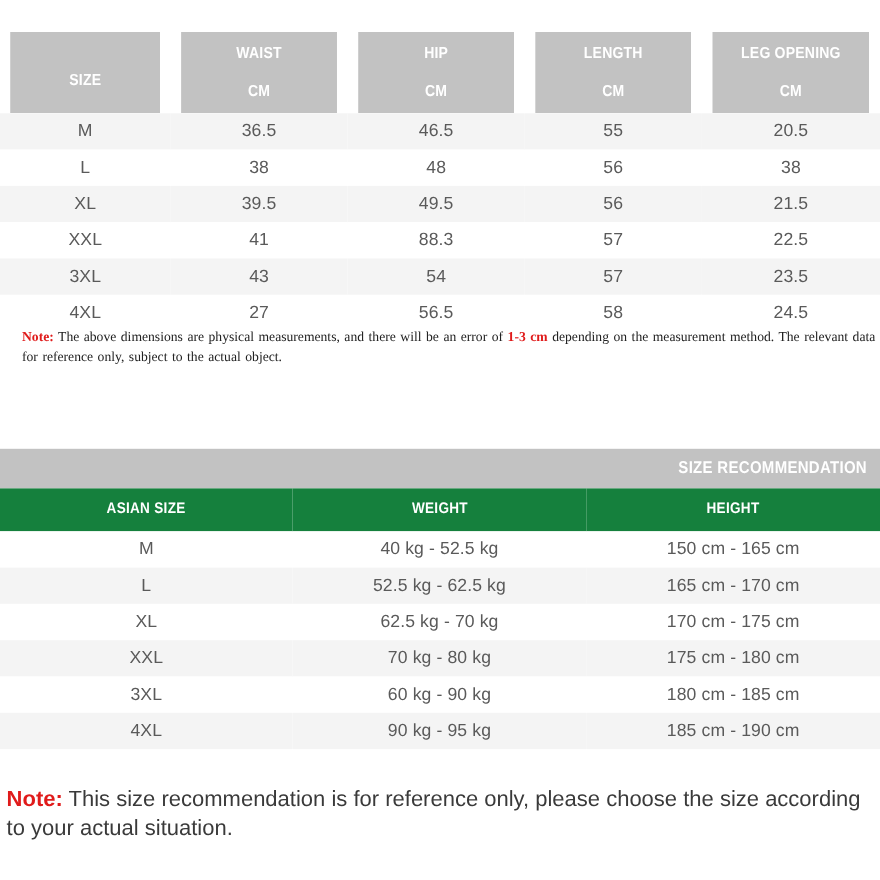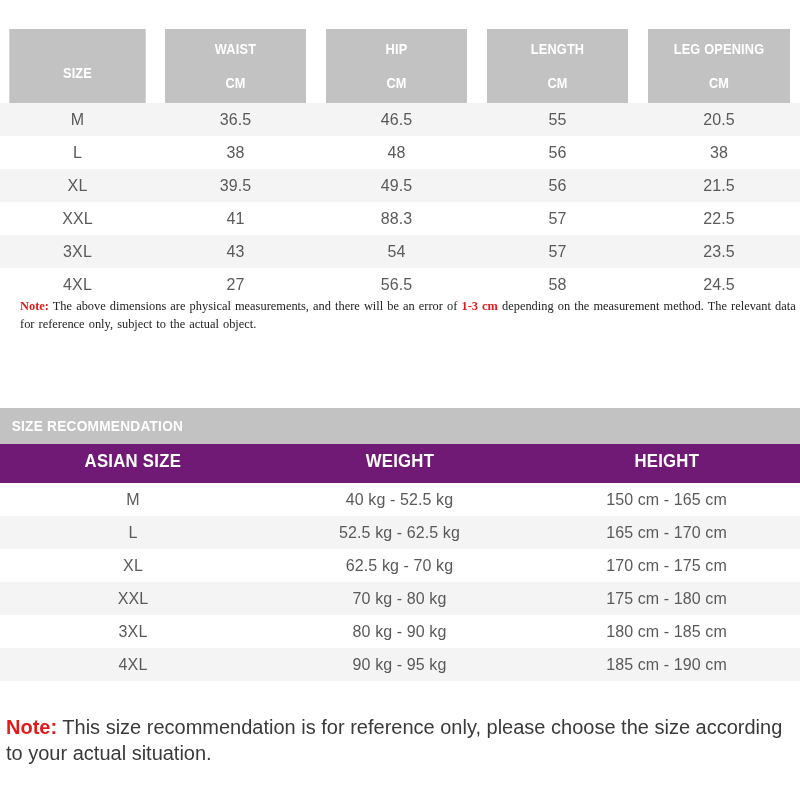--- a/index.html
+++ b/index.html
@@ -117,36 +117,36 @@
   }
   .rec-table col.r-size   { width: 266px; }
   .rec-table col.r-weight { width: 267px; }
   .rec-table col.r-height { width: 267px; }
 
   .rec-title-row th {
     background: #c2c2c2;
     color: #ffffff;
     height: 36px;
     padding: 0;
-    text-align: left;
+    text-align: right;
     vertical-align: middle;
     font-size: 15.5px;
     font-weight: bold;
     letter-spacing: 0.3px;
   }
   .rec-title-row th span { display: inline-block; transform: scaleX(0.88); }
 
   .rec-head-row th {
-    background: #701a75;
+    background: #15803d;
     color: #ffffff;
     height: 33px;
     padding: 0 0 6px 0;
     text-align: center;
     vertical-align: middle;
-    font-size: 19px;
+    font-size: 14px;
     font-weight: bold;
     letter-spacing: 0.3px;
   }
   .rec-head-row th span { display: inline-block; transform: scaleX(0.88); }
 
   .rec-table td {
     height: 33px;
     padding: 0;
     text-align: center;
     vertical-align: middle;
@@ -310,21 +310,21 @@
         <td>62.5 kg - 70 kg</td>
         <td>170 cm - 175 cm</td>
       </tr>
       <tr class="band-grey">
         <td>XXL</td>
         <td>70 kg - 80 kg</td>
         <td>175 cm - 180 cm</td>
       </tr>
       <tr class="band-white">
         <td>3XL</td>
-        <td>80 kg - 90 kg</td>
+        <td>60 kg - 90 kg</td>
         <td>180 cm - 185 cm</td>
       </tr>
       <tr class="band-grey">
         <td>4XL</td>
         <td>90 kg - 95 kg</td>
         <td>185 cm - 190 cm</td>
       </tr>
     </tbody>
   </table>
 

